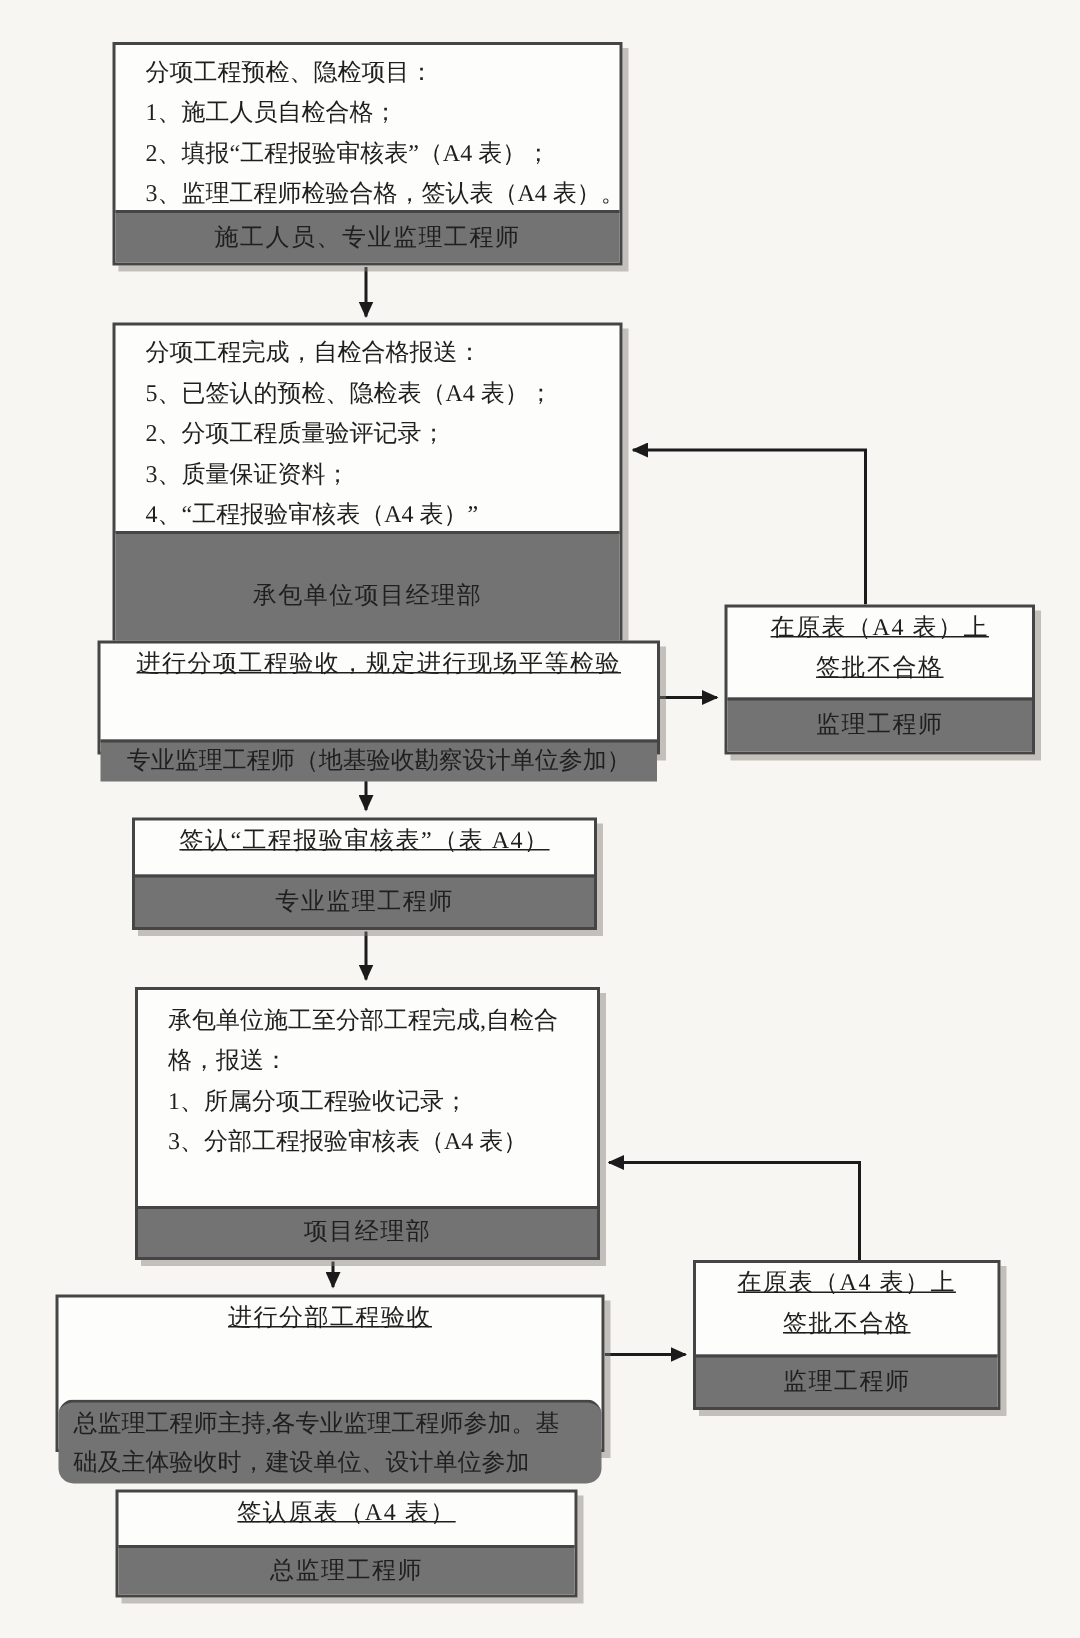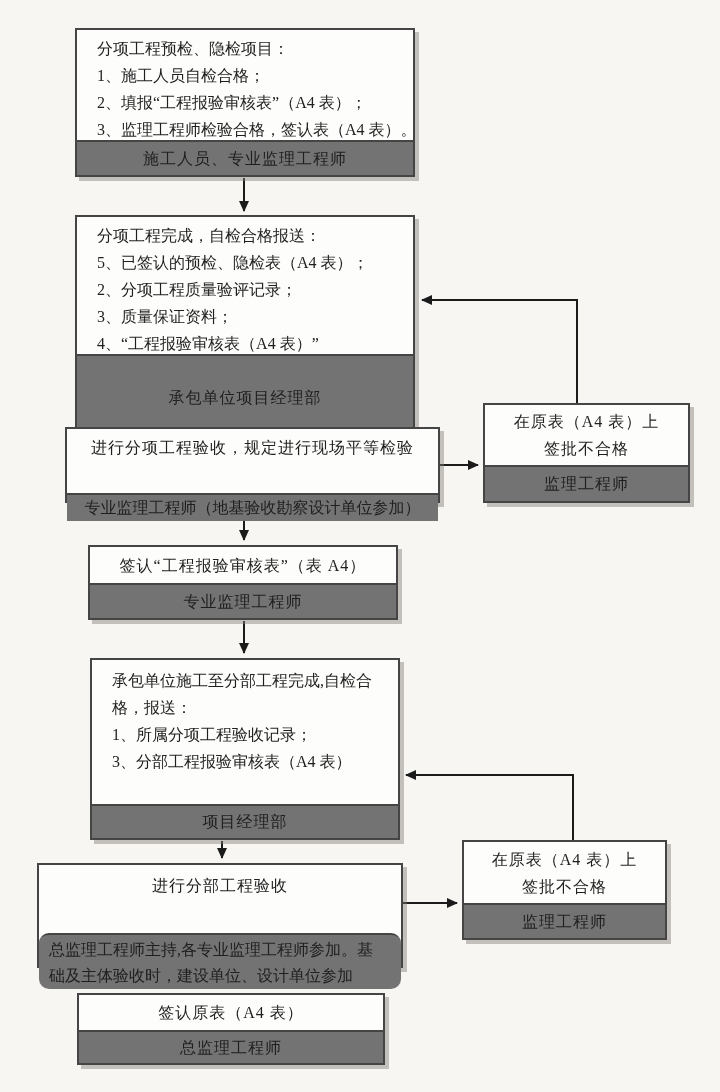--- a/index.html
+++ b/index.html
@@ -28,22 +28,22 @@
     color:#1f1f1f;
   }
   .body{
     box-sizing:border-box;
     flex:0 0 auto;
     font-size:16px;
     line-height:27px;
   }
   .body.left{padding:5px 8px 0 20px;text-align:left;}
   .body.center{
-    display:flex;flex-direction:column;justify-content:center;align-items:center;
-    text-align:center;letter-spacing:1px;
+    display:flex;flex-direction:column;align-items:center;
+    text-align:center;letter-spacing:1px;text-decoration:underline;
   }
   .footer{
     box-sizing:border-box;
     flex:1 1 auto;
     background:#737373;
     border-top:2px solid #454545;
     display:flex;flex-direction:column;justify-content:center;align-items:center;
     font-size:16px;line-height:26px;
     text-align:center;letter-spacing:1px;
   }

